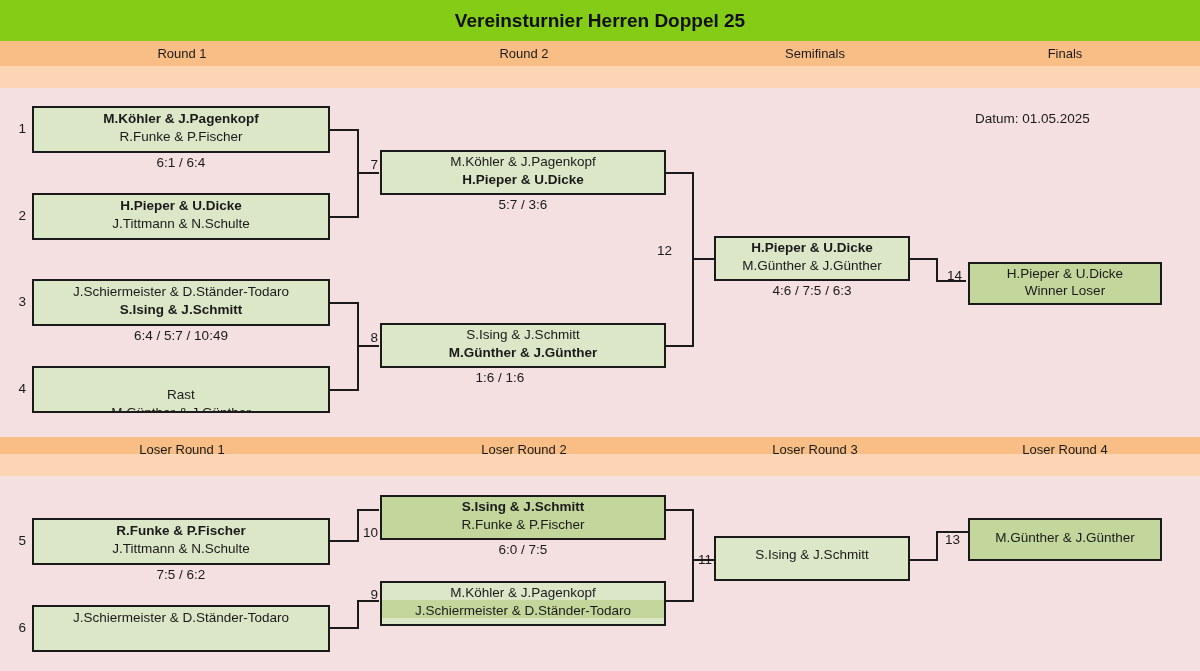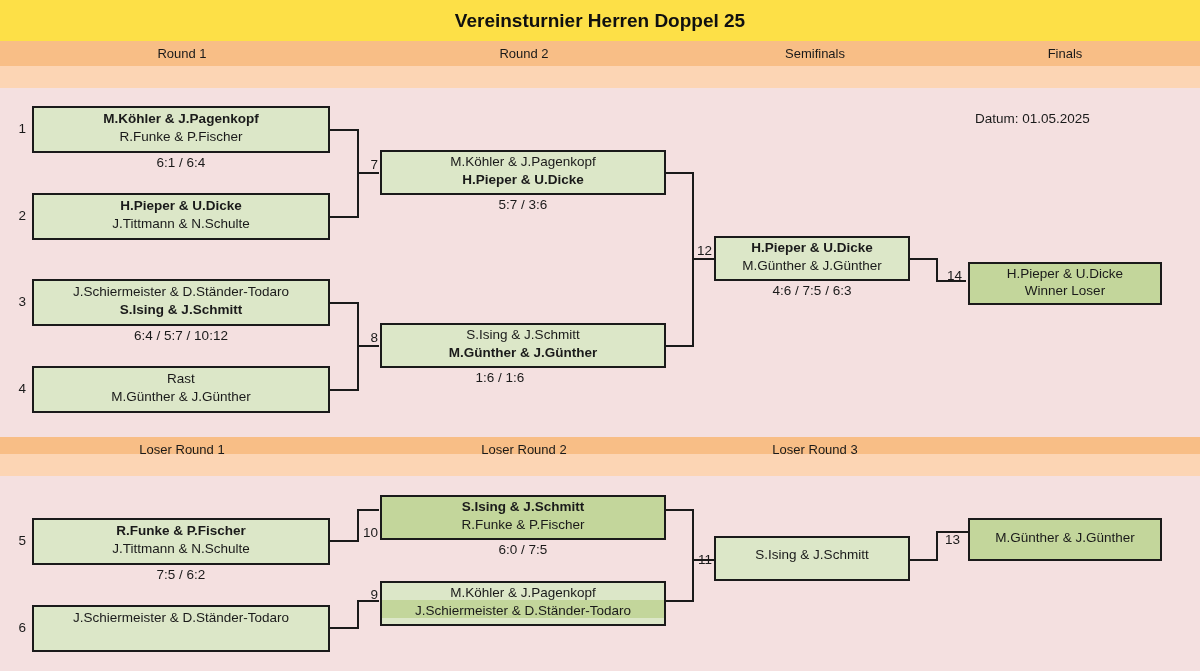--- a/index.html
+++ b/index.html
@@ -20,21 +20,21 @@
 
   
   .band {
     position: absolute;
     left: 0;
     width: 1200px;
   }
   .band-title {
     top: 0;
     height: 41px;
-    background: #fde047;
+    background: #84cc16;
   }
   .band-title span {
     display: block;
     text-align: center;
     line-height: 41px;
     font-size: 19px;
     font-weight: bold;
     color: #101010;
   }
   .band-rounds {
@@ -166,59 +166,60 @@
   <div class="match" style="left:32px;top:193px;width:298px;height:47px;">
     <div class="row bold" style="padding-top:3px;">H.Pieper &amp; U.Dicke</div>
     <div class="row" style="padding-top:3px;">J.Tittmann &amp; N.Schulte</div>
   </div>
 
   <div class="idx" style="left:6px;top:294px;width:20px;">3</div>
   <div class="match" style="left:32px;top:279px;width:298px;height:47px;">
     <div class="row" style="padding-top:3px;">J.Schiermeister &amp; D.Ständer-Todaro</div>
     <div class="row bold" style="padding-top:3px;">S.Ising &amp; J.Schmitt</div>
   </div>
-  <div class="score" style="left:32px;top:328px;width:298px;">6:4 / 5:7 / 10:12</div>
+  <div class="score" style="left:32px;top:328px;width:298px;">6:4 / 5:7 / 10:49</div>
 
   <div class="idx" style="left:6px;top:381px;width:20px;">4</div>
   <div class="match" style="left:32px;top:366px;width:298px;height:47px;">
-    <div class="row" style="padding-top:3px;">Rast</div>
+    <div class="row" style="padding-top:19px;">Rast</div>
     <div class="row" style="padding-top:3px;">M.Günther &amp; J.Günther</div>
   </div>
 
   <div class="idx" style="left:358px;top:157px;width:20px;">7</div>
   <div class="match" style="left:380px;top:150px;width:286px;height:45px;">
     <div class="row" style="padding-top:2px;">M.Köhler &amp; J.Pagenkopf</div>
     <div class="row bold" style="padding-top:3px;">H.Pieper &amp; U.Dicke</div>
   </div>
   <div class="score" style="left:380px;top:197px;width:286px;">5:7 / 3:6</div>
 
   <div class="idx" style="left:358px;top:330px;width:20px;">8</div>
   <div class="match" style="left:380px;top:323px;width:286px;height:45px;">
     <div class="row" style="padding-top:2px;">S.Ising &amp; J.Schmitt</div>
     <div class="row bold" style="padding-top:3px;">M.Günther &amp; J.Günther</div>
   </div>
   <div class="score" style="left:357px;top:370px;width:286px;">1:6 / 1:6</div>
 
-  <div class="idx" style="left:692px;top:243px;width:20px;">12</div>
+  <div class="idx" style="left:652px;top:243px;width:20px;">12</div>
   <div class="match" style="left:714px;top:236px;width:196px;height:45px;">
     <div class="row bold" style="padding-top:2px;">H.Pieper &amp; U.Dicke</div>
     <div class="row" style="padding-top:3px;">M.Günther &amp; J.Günther</div>
   </div>
   <div class="score" style="left:714px;top:283px;width:196px;">4:6 / 7:5 / 6:3</div>
 
   <div class="idx" style="left:940px;top:268px;width:22px;">14</div>
   <div class="match dark" style="left:968px;top:262px;width:194px;height:43px;">
     <div class="row" style="padding-top:2px;">H.Pieper &amp; U.Dicke</div>
     <div class="row" style="padding-top:2px;text-align:center;">Winner Loser</div>
   </div>
 
   <div class="band band-rounds" style="top:429px;margin-top:8px;">
     <div class="round-label" style="left:52px;width:260px;">Loser Round 1</div>
     <div class="round-label" style="left:394px;width:260px;">Loser Round 2</div>
     <div class="round-label" style="left:690px;width:250px;">Loser Round 3</div>
+    <div class="round-label" style="left:940px;width:250px;">Loser Round 4</div>
   </div>
   <div class="band band-rounds-sub" style="top:454px;"></div>
 
   <div class="band band-body" style="top:476px;height:195px;"></div>
 
   <div class="ln h" style="left:330px;top:540px;width:29px;"></div>
   <div class="ln v" style="left:357px;top:509px;height:33px;"></div>
   <div class="ln h" style="left:357px;top:509px;width:22px;"></div>
 
   <div class="ln h" style="left:330px;top:627px;width:29px;"></div>

